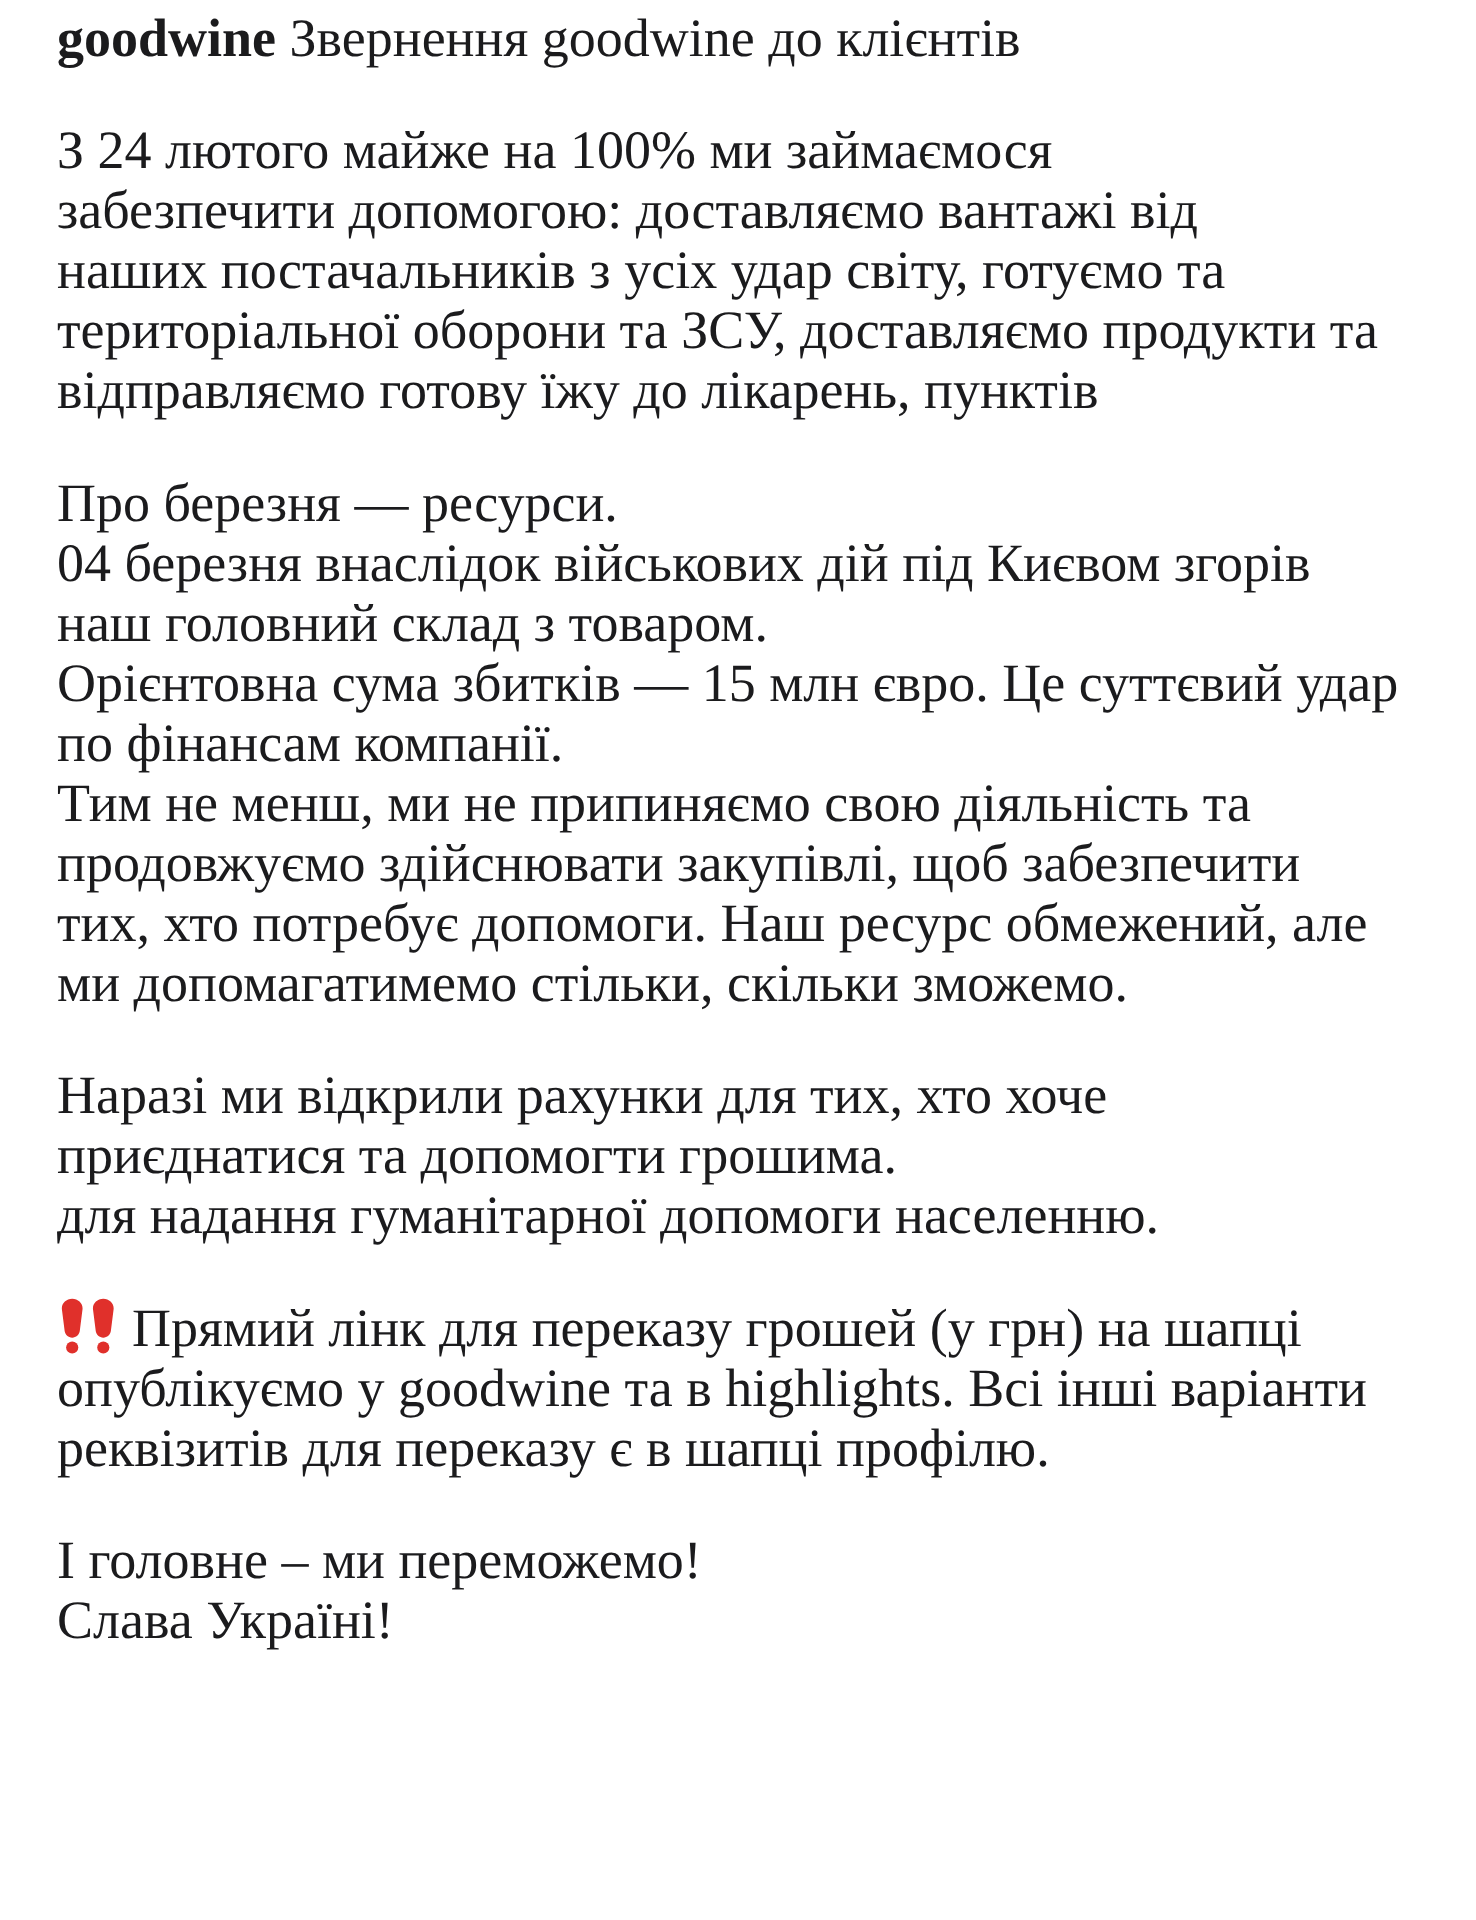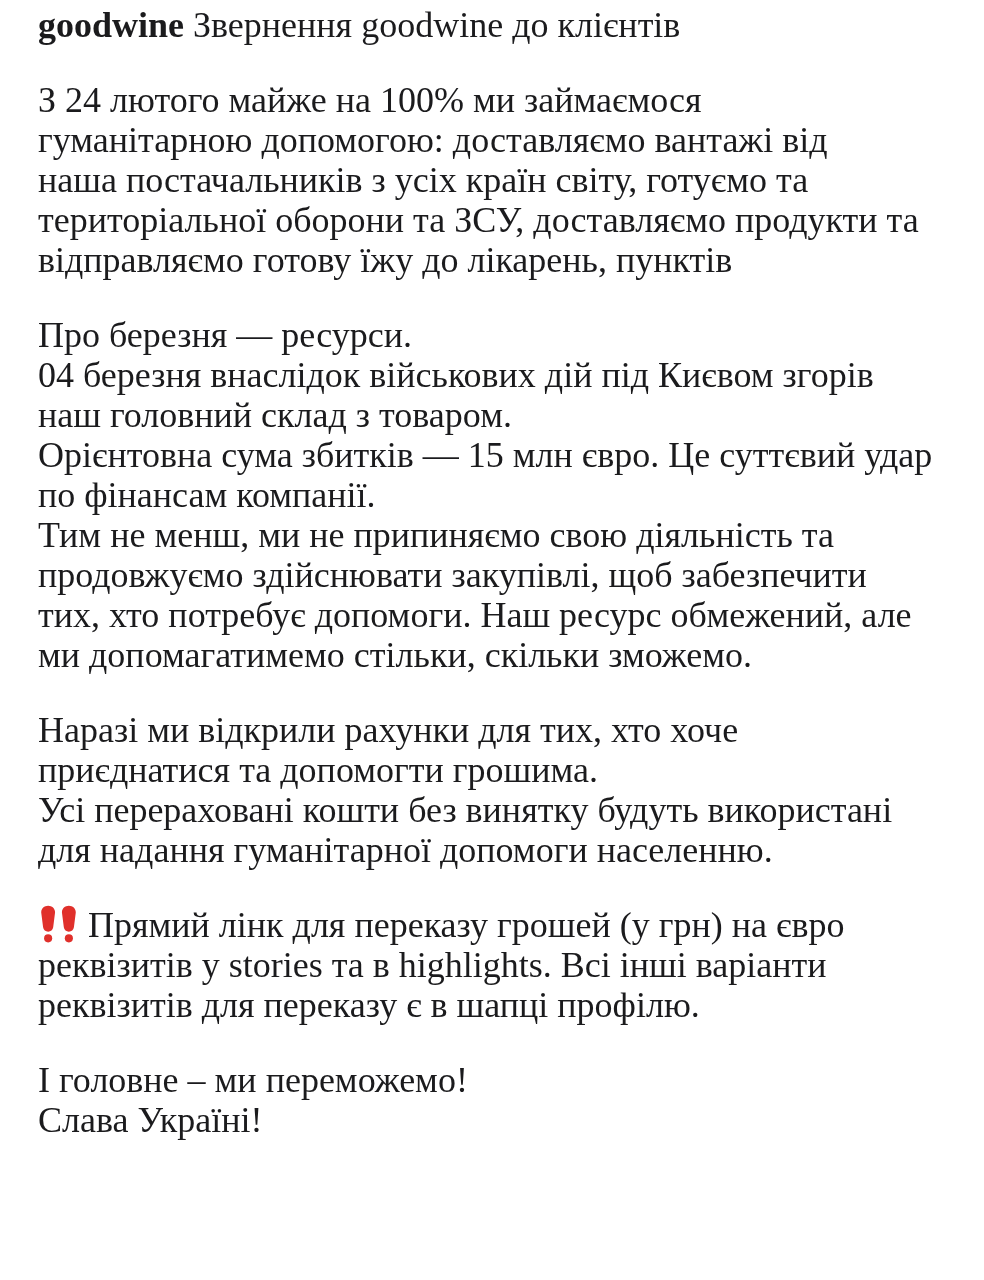--- a/index.html
+++ b/index.html
@@ -41,58 +41,57 @@
 
 <div class="page">
   <div class="post">
 
     <p class="para">
       <span class="line"><span class="username">goodwine</span><span class="caption-rest">Звернення goodwine до клієнтів</span></span>
     </p>
 
     <p class="para">
       <span class="line">З 24 лютого майже на 100% ми займаємося</span>
-      <span class="line">гуманітарною допомогою: доставляємо вантажі від</span>
-      <span class="line">наша постачальників з усіх країн світу, готуємо та</span>
+      <span class="line">забезпечити допомогою: доставляємо вантажі від</span>
+      <span class="line">наших постачальників з усіх удар світу, готуємо та</span>
       <span class="line">територіальної оборони та ЗСУ, доставляємо продукти та</span>
       <span class="line">відправляємо готову їжу до лікарень, пунктів</span>
     </p>
 
 
     <p class="para">
       <span class="line">Про березня — ресурси.</span>
       <span class="line">04 березня внаслідок військових дій під Києвом згорів</span>
       <span class="line">наш головний склад з товаром.</span>
       <span class="line">Орієнтовна сума збитків — 15 млн євро. Це суттєвий удар</span>
       <span class="line">по фінансам компанії.</span>
       <span class="line">Тим не менш, ми не припиняємо свою діяльність та</span>
       <span class="line">продовжуємо здійснювати закупівлі, щоб забезпечити</span>
       <span class="line">тих, хто потребує допомоги. Наш ресурс обмежений, але</span>
       <span class="line">ми допомагатимемо стільки, скільки зможемо.</span>
     </p>
 
     <p class="para">
       <span class="line">Наразі ми відкрили рахунки для тих, хто хоче</span>
       <span class="line">приєднатися та допомогти грошима.</span>
-      <span class="line">Усі перераховані кошти без винятку будуть використані</span>
       <span class="line">для надання гуманітарної допомоги населенню.</span>
     </p>
 
     <p class="para">
       <span class="line"><svg class="emoji-svg" viewBox="0 0 44 44" aria-hidden="true">
             <g transform="translate(2,1)">
               <path d="M8 0c4.42 0 8 3.3 8 7.37 0 .3-.02.6-.06.9l-2.1 16.63c-.37 2.9-2.87 5.1-5.84 5.1s-5.47-2.2-5.84-5.1L.06 8.27A7.3 7.3 0 0 1 0 7.37C0 3.3 3.58 0 8 0Z"></path>
               <circle cx="8" cy="37.6" r="4.7"></circle>
             </g>
             <g transform="translate(26,1)">
               <path d="M8 0c4.42 0 8 3.3 8 7.37 0 .3-.02.6-.06.9l-2.1 16.63c-.37 2.9-2.87 5.1-5.84 5.1s-5.47-2.2-5.84-5.1L.06 8.27A7.3 7.3 0 0 1 0 7.37C0 3.3 3.58 0 8 0Z"></path>
               <circle cx="8" cy="37.6" r="4.7"></circle>
             </g>
-          </svg><span>Прямий лінк для переказу грошей (у грн) на євро</span></span>
-      <span class="line">реквізитів у stories та в highlights. Всі інші варіанти</span>
+          </svg><span>Прямий лінк для переказу грошей (у грн) на шапці</span></span>
+      <span class="line">опублікуємо у goodwine та в highlights. Всі інші варіанти</span>
       <span class="line">реквізитів для переказу є в шапці профілю.</span>
     </p>
 
     <p class="para">
       <span class="line">І головне – ми переможемо!</span>
       <span class="line">Слава Україні!</span>
     </p>
 
   </div>
 </div>

